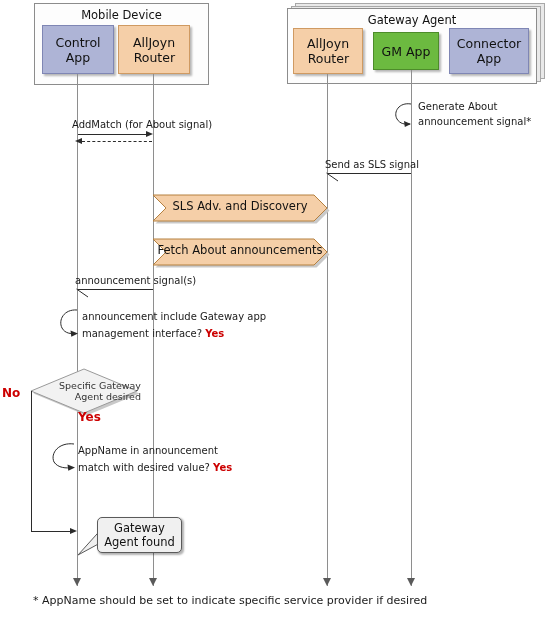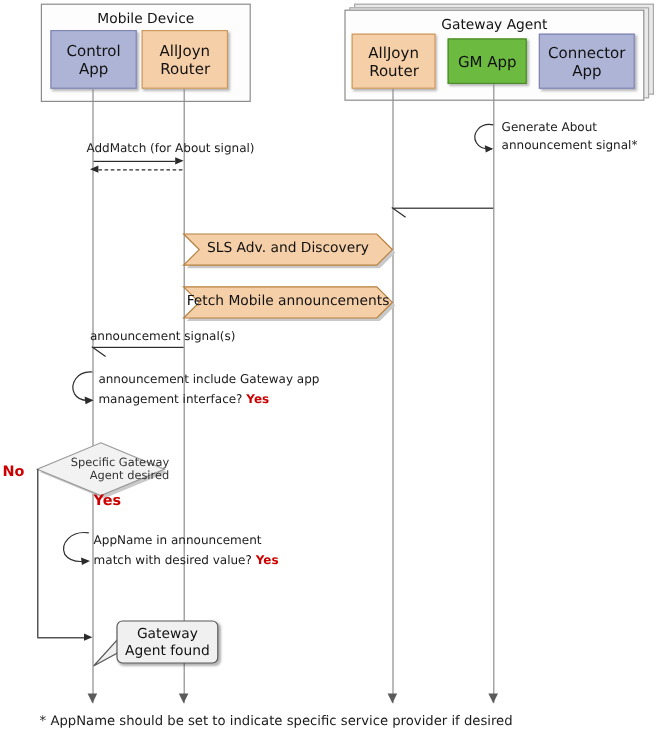--- a/index.html
+++ b/index.html
@@ -231,39 +231,40 @@
   <div class="hline dashed" style="left:82px;top:141px;width:70px;"></div>
   <div class="arrowhead-l" style="left:75px;top:137.5px;"></div>
 
   <svg style="left:391px;top:100px;width:26px;height:30px;" viewBox="0 0 26 30">
     <path d="M 20 4 C 8 2, 2 12, 6 19 C 9 24, 14 24.5, 19 24" fill="none" stroke="#2b2b2b" stroke-width="1"></path>
     <polygon points="20,24 13,21 13.8,27" fill="#2b2b2b"></polygon>
   </svg>
   <div class="msg-label" style="left:418px;top:99px;">Generate About</div>
   <div class="msg-label" style="left:418px;top:114px;">announcement signal*</div>
 
+  <div class="msg-label" style="left:325px;top:157px;">Send as SLS signal</div>
   <div class="hline" style="left:328px;top:173px;width:83px;"></div>
   <svg style="left:325px;top:169px;width:16px;height:16px;" viewBox="0 0 16 16">
     <path d="M 1.5 4 L 13 12" fill="none" stroke="#2b2b2b" stroke-width="1"></path>
   </svg>
 
   <div class="hexwrap" style="left:150px;top:192px;width:180px;height:32px;">
     <svg style="left:0;top:0;width:180px;height:32px;" viewBox="0 0 180 32">
       <polygon points="3,3 16,16 3,29 164,29 177,16 164,3" fill="#c9c9c9" transform="translate(2.5,2.5)"></polygon>
       <polygon points="3,3 16,16 3,29 164,29 177,16 164,3" fill="#f5cfa8" stroke="#b5803f" stroke-width="1"></polygon>
     </svg>
     <div class="hex-text" style="top:14px;">SLS Adv. and Discovery</div>
   </div>
 
   <div class="hexwrap" style="left:150px;top:236px;width:180px;height:32px;">
     <svg style="left:0;top:0;width:180px;height:32px;" viewBox="0 0 180 32">
       <polygon points="3,3 16,16 3,29 164,29 177,16 164,3" fill="#c9c9c9" transform="translate(2.5,2.5)"></polygon>
       <polygon points="3,3 16,16 3,29 164,29 177,16 164,3" fill="#f5cfa8" stroke="#b5803f" stroke-width="1"></polygon>
     </svg>
-    <div class="hex-text" style="top:14px;">Fetch Mobile announcements</div>
+    <div class="hex-text" style="top:14px;">Fetch About announcements</div>
   </div>
 
   <div class="msg-label" style="left:75px;top:273px;">announcement signal(s)</div>
   <div class="hline" style="left:78px;top:289px;width:75px;"></div>
   <svg style="left:75px;top:285px;width:16px;height:16px;" viewBox="0 0 16 16">
     <path d="M 13 12 L 1.5 4" fill="none" stroke="#2b2b2b" stroke-width="1"></path>
   </svg>
 
   <svg style="left:57px;top:306px;width:26px;height:34px;" viewBox="0 0 26 34">
     <path d="M 20 4 C 7 3, 1 14, 5 22 C 8 27.5, 14 28, 19 27.5" fill="none" stroke="#2b2b2b" stroke-width="1"></path>

